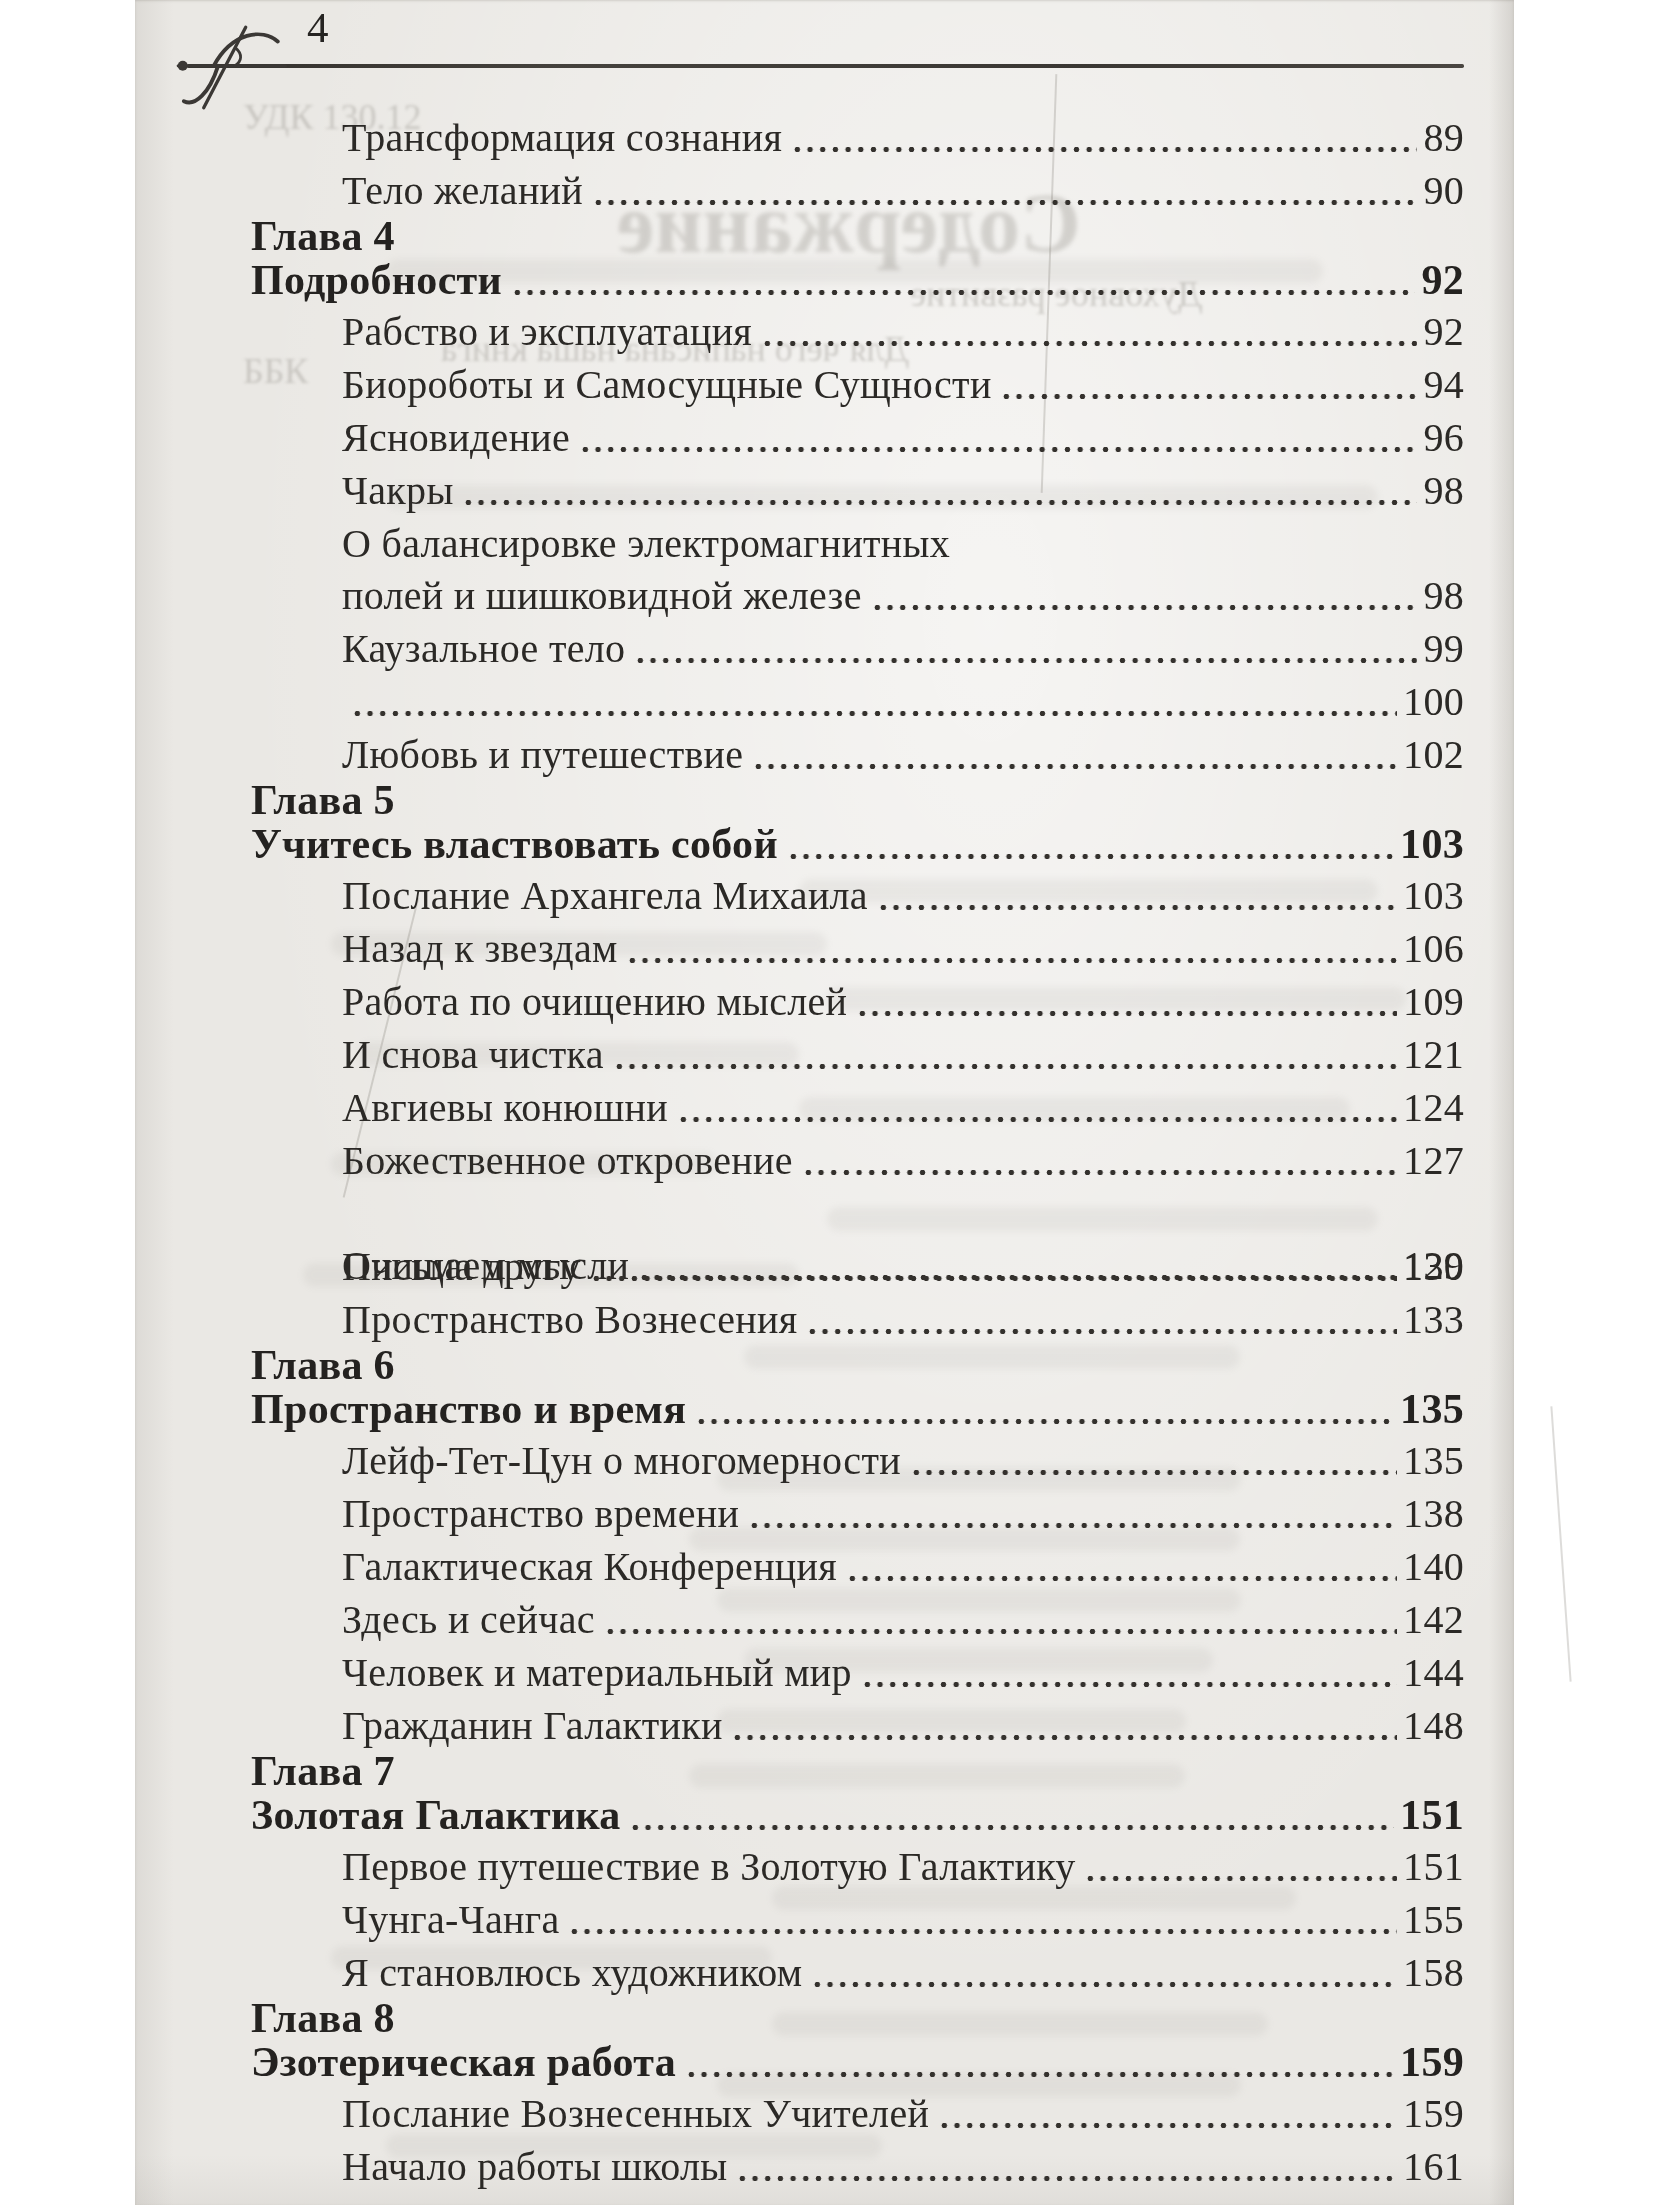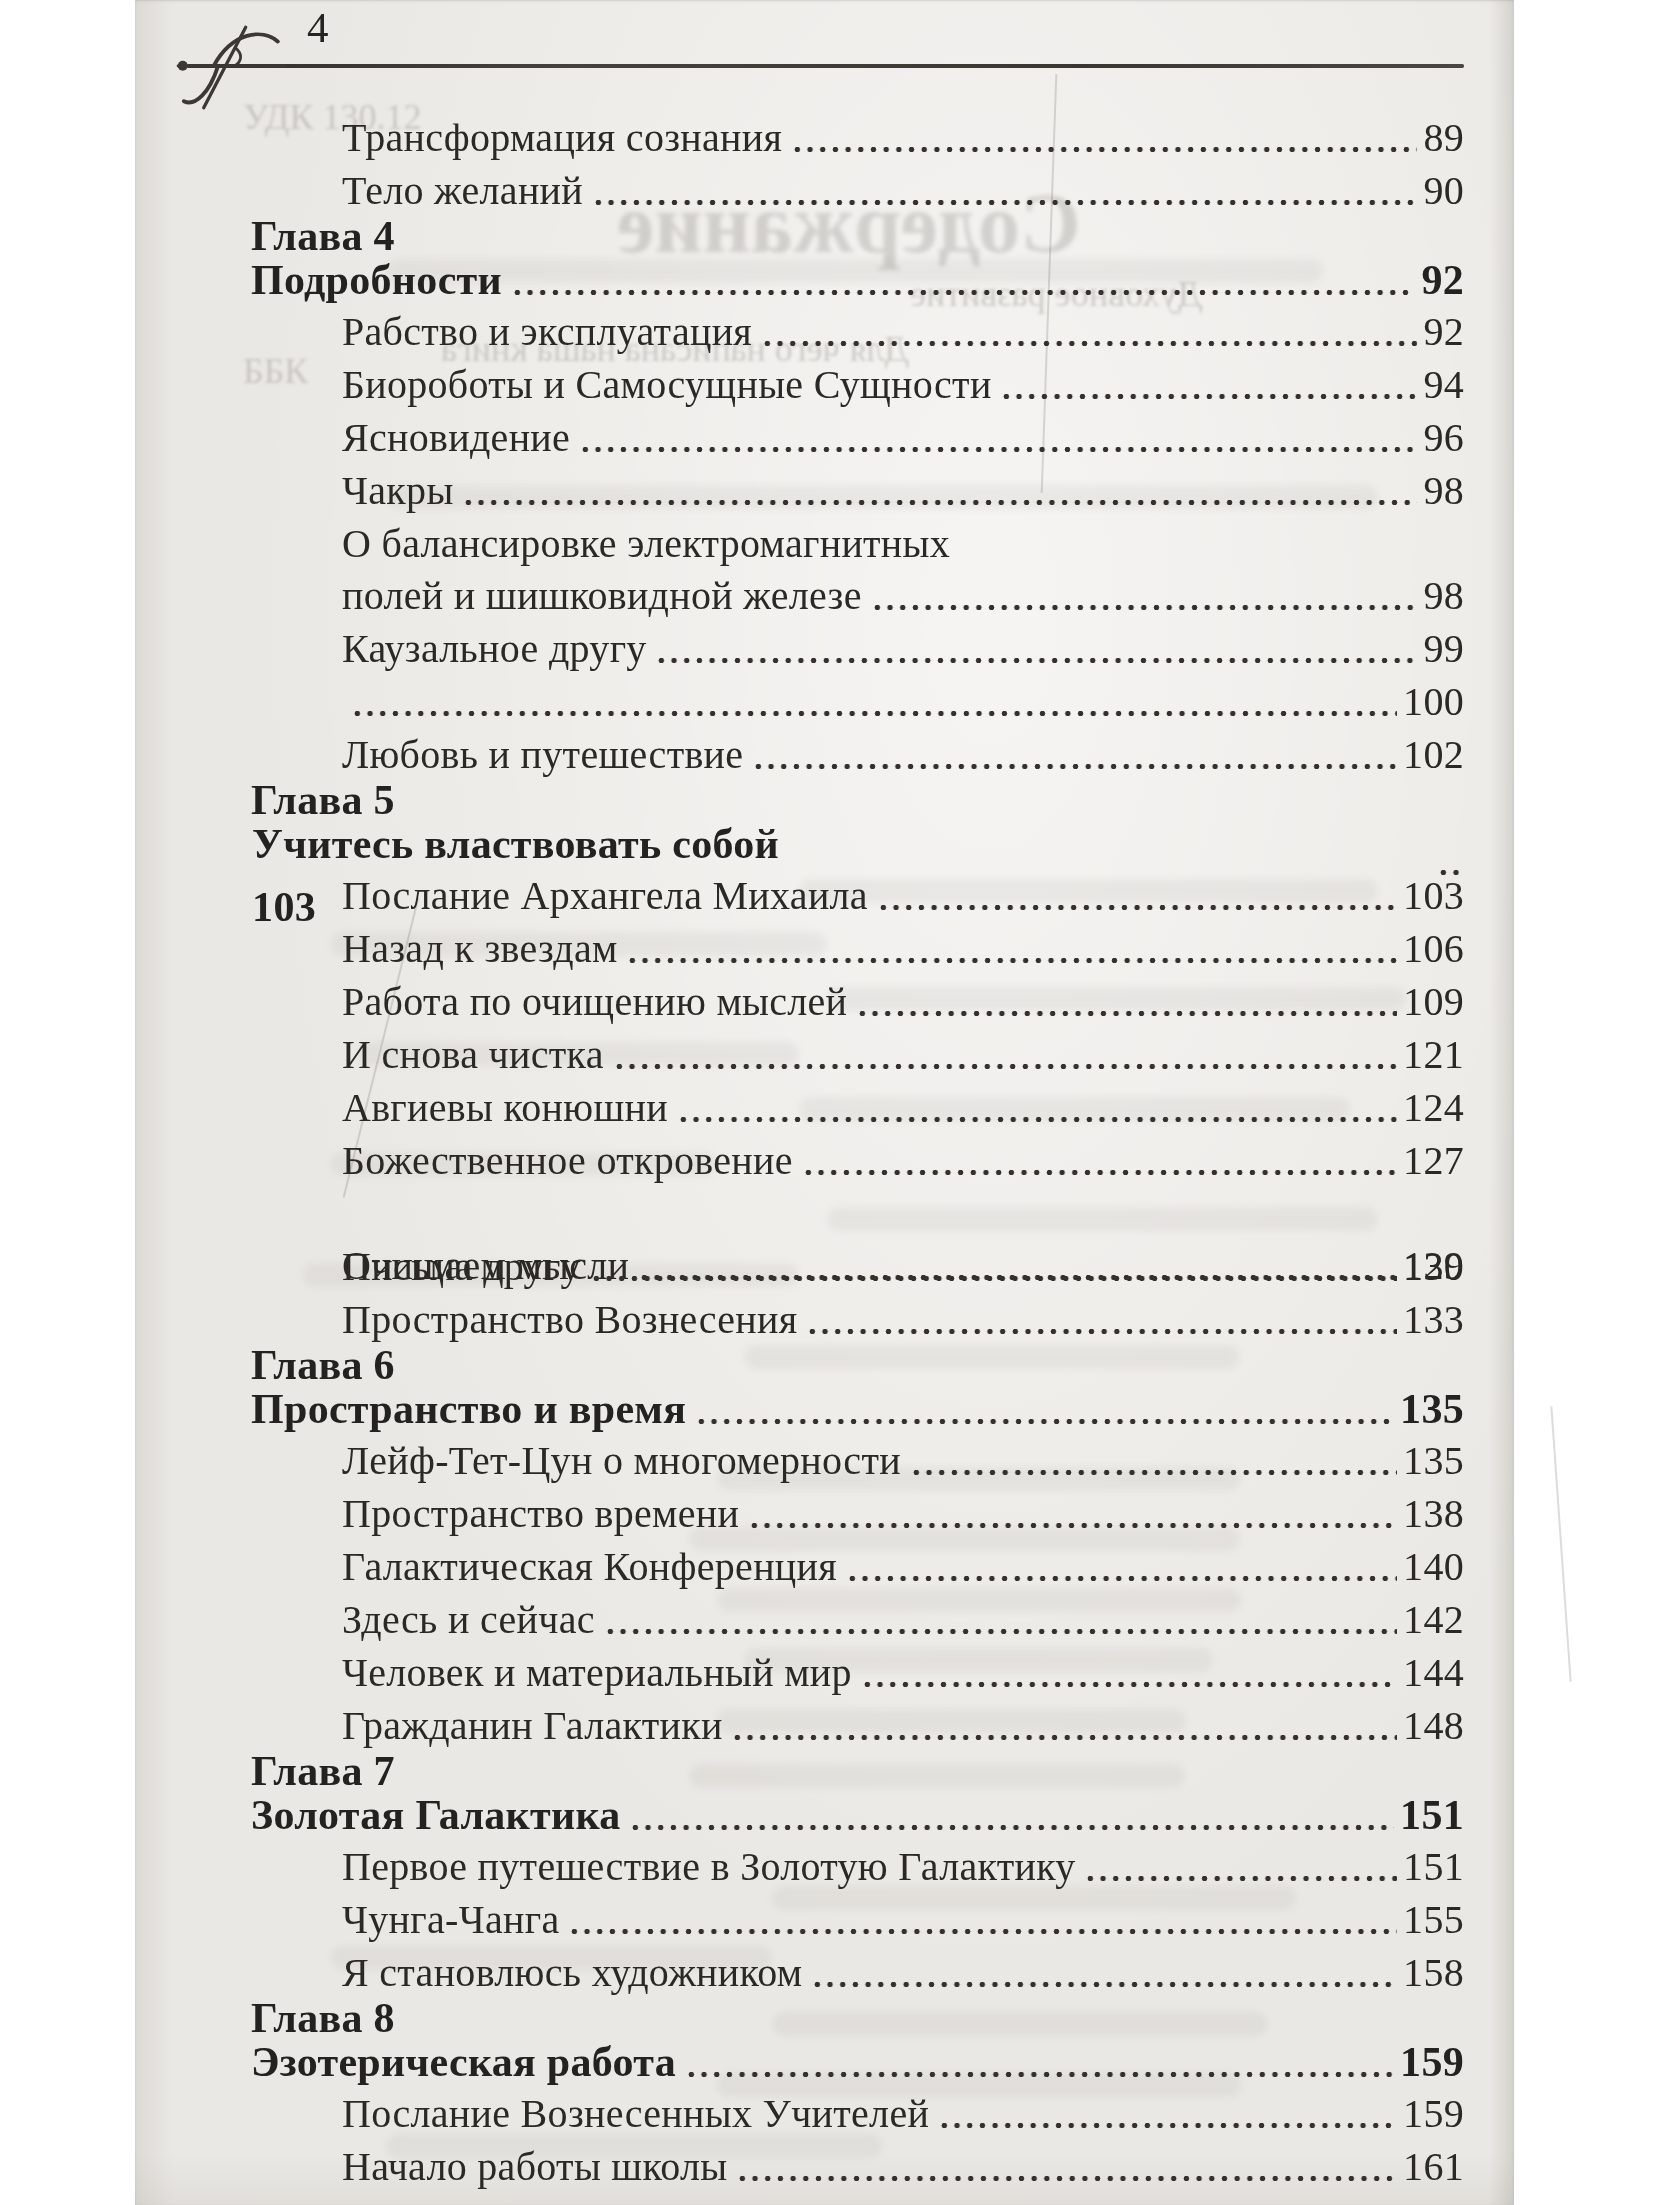--- a/index.html
+++ b/index.html
@@ -155,37 +155,37 @@
     </div>
     <div class="row" style="top: 522px; left: 342px; text-align: right;">
       <span>О балансировке электромагнитных</span>
     </div>
     <div class="row" style="top: 574px; left: 342px; right: 190px;">
       <span>полей и шишковидной железе</span>
       <span class="leader"></span>
       <span class="page">98</span>
     </div>
     <div class="row" style="top: 627px; left: 342px; right: 190px;">
-      <span>Каузальное другу</span>
+      <span>Каузальное тело</span>
       <span class="leader"></span>
       <span class="page">99</span>
     </div>
     <div class="row" style="top: 680px; left: 342px; right: 190px;">
       <span class="leader"></span>
       <span class="page">100</span>
     </div>
     <div class="row" style="top: 733px; left: 342px; right: 190px;">
       <span>Любовь и путешествие</span>
       <span class="leader"></span>
       <span class="page">102</span>
     </div>
     <div class="row bold" style="top: 777px; left: 251px;">
       <span>Глава 5</span>
     </div>
-    <div class="row bold" style="top: 821px; left: 251px; right: 190px; flex-direction: column;">
+    <div class="row bold" style="top: 821px; left: 251px; right: 190px;">
       <span>Учитесь властвовать собой</span>
       <span class="leader"></span>
       <span class="page">103</span>
     </div>
     <div class="row" style="top: 874px; left: 342px; right: 190px;">
       <span>Послание Архангела Михаила</span>
       <span class="leader"></span>
       <span class="page">103</span>
     </div>
     <div class="row" style="top: 927px; left: 342px; right: 190px;">

